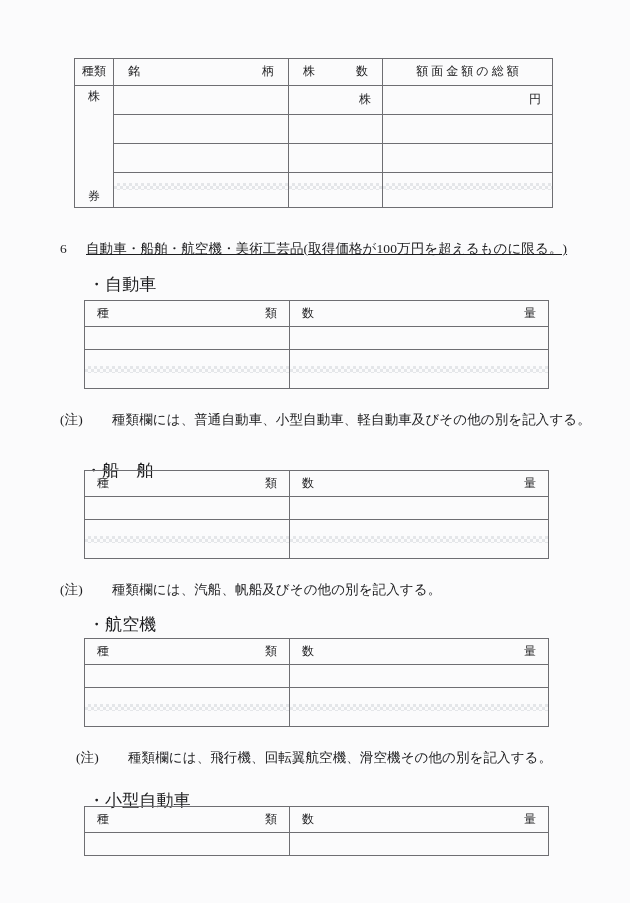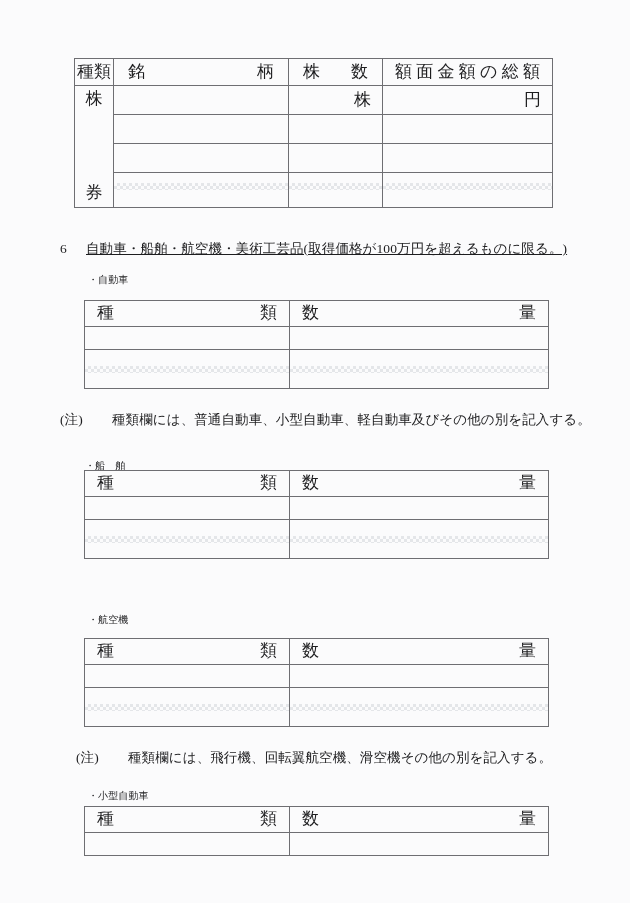--- a/index.html
+++ b/index.html
@@ -26,21 +26,21 @@
   table.doc-table {
     border-collapse: collapse;
     table-layout: fixed;
     position: absolute;
     background: transparent;
   }
   table.doc-table td {
     border: 1px solid #6e6e72;
     padding: 0;
     vertical-align: middle;
-    font-size: 17px;
+    font-size: 12px;
     line-height: 1.1;
     position: relative;
   }
   .cell-pad {
     padding: 0 9px;
     display: block;
     white-space: nowrap;
   }
   .hdr {
     text-align: center;
@@ -104,21 +104,21 @@
   .para .num {
     display: inline-block;
     width: 26px;
   }
   .para .note-lead {
     display: inline-block;
     width: 52px;
   }
   .bullet {
     position: absolute;
-    font-size: 10px;
+    font-size: 17px;
     white-space: nowrap;
     letter-spacing: 0.1px;
   }
 </style>
 </head>
 <body>
 
 <div class="page">
 
   <table class="doc-table" style="left:74px; top:58px; width:478px;">
@@ -269,20 +269,23 @@
         <td>
           <span class="wavy" style="top:16px;"></span>
         </td>
         <td>
           <span class="wavy" style="top:16px;"></span>
         </td>
       </tr>
     </tbody>
   </table>
 
+  <div class="para" style="left:60px; top:582px;">
+    <span class="note-lead">(注)</span><span>種類欄には、汽船、帆船及びその他の別を記入する。</span>
+  </div>
 
   <div class="bullet" style="left:88px; top:613px;">
     <span>・航空機</span>
   </div>
 
   <table class="doc-table" style="left:84px; top:638px; width:464px;">
     <colgroup>
       <col style="width:205px">
       <col style="width:259px">
     </colgroup>

